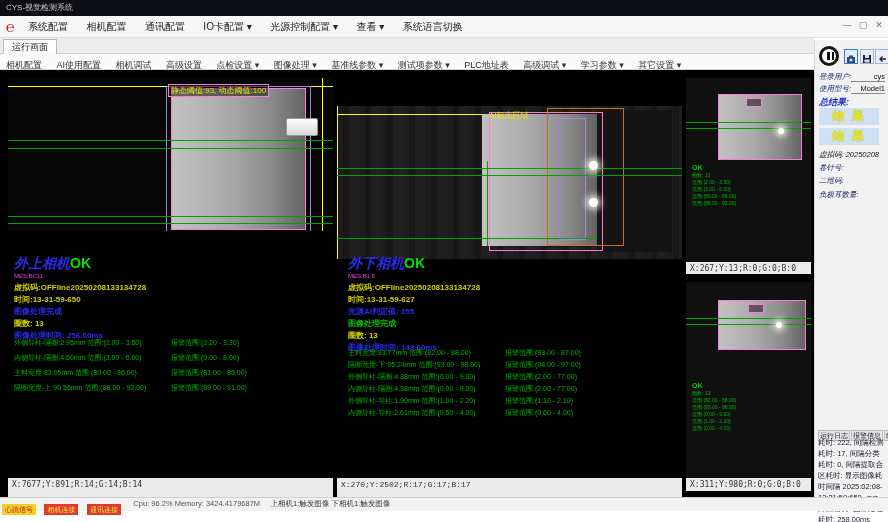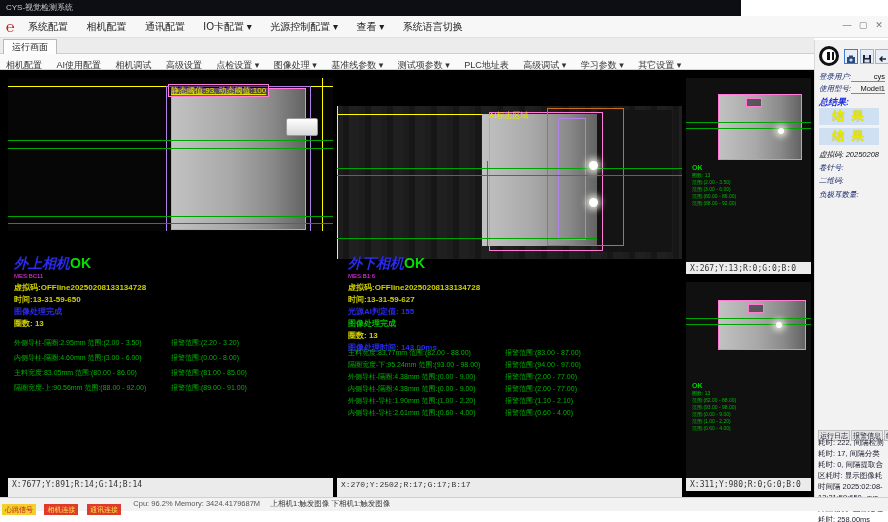--- a/index.html
+++ b/index.html
@@ -1,20 +1,20 @@
 <!DOCTYPE html>
 <html><head>
 <meta charset="utf-8">
 <style>
   html,body{margin:0;padding:0;}
   body{width:888px;height:522px;position:relative;overflow:hidden;background:#fff;
        font-family:"Liberation Sans","DejaVu Sans",sans-serif;-webkit-font-smoothing:antialiased;}
   .abs{position:absolute;}
   
-  .titlebar{left:0;top:0;width:741px;height:16px;background:#0d0d14;color:#c8c8c8;
+  .titlebar{left:0;top:0;width:888px;height:16px;background:#0d0d14;color:#c8c8c8;
             font-size:8px;line-height:16px;padding-left:6px;box-sizing:border-box;}
   .menubar{left:0;top:16px;width:888px;height:22px;background:#f7f7f7;border-bottom:1px solid #e0e0e0;box-sizing:border-box;}
   .logo{position:absolute;left:6px;top:3px;color:#c0201c;font-family:"Liberation Serif","DejaVu Serif",serif;
         font-style:italic;font-weight:bold;font-size:15px;}
   .menuitem{display:inline-block;font-size:10px;color:#222;margin-right:14px;line-height:22px;cursor:default;}
   .menuwrap{position:absolute;left:28px;top:0;white-space:nowrap;}
   .winctl{position:absolute;top:4px;font-size:9px;color:#777;width:14px;text-align:center;cursor:default;}
   .tabrow{left:0;top:38px;width:814px;height:16px;background:#ececec;border-bottom:1px solid #cfcfcf;box-sizing:border-box;}
   .tab{position:absolute;left:3px;top:1px;height:15px;background:#fdfdfd;border:1px solid #b9b9b9;border-bottom:none;
        font-size:9px;line-height:15px;padding:0 8px;color:#222;}
@@ -28,21 +28,21 @@
   .gline{position:absolute;height:1px;background:#00a400;}
   .gvline{position:absolute;width:1px;background:#00a400;}
   .coordbar{background:#ebebeb;color:#333;font-family:"DejaVu Sans Mono","Liberation Mono",monospace;
             font-size:8px;line-height:13px;padding-left:4px;box-sizing:border-box;}
   
   .part-gray{background:linear-gradient(to right,#c2c2c2 0%,#a8a8a8 45%,#8a8a8a 75%,#636363 100%);}
   .pinkbox{border:1px solid #ff7bd5;}
   .orangebox{border:1px solid #cc6a1e;}
   .violetbox{border:1px solid #b07fe8;}
   .ylabel{border:1px solid #ff7bd5;background:rgba(20,20,20,.55);color:#e6e600;font-size:8px;line-height:11px;
-          padding:0 2px;white-space:nowrap;text-decoration:underline;}
+          padding:0 2px;white-space:nowrap;}
   .ytext{color:#e6e600;font-size:8px;white-space:nowrap;}
   .connector{background:linear-gradient(to bottom,#ffffff,#d8d8d8);border:1px solid #999;border-radius:2px;}
   .led{background:#fff;border-radius:50%;box-shadow:0 0 6px 3px rgba(255,255,240,.8);}
   .tex{background:repeating-linear-gradient(90deg,#1d1d1d 0 6px,#171717 6px 12px,#202020 12px 22px);margin-top:28px;}
   
   .camname{color:#2a2af0;font-size:14px;font-weight:bold;font-style:italic;}
   .camok{color:#00e000;font-size:14px;font-weight:bold;font-style:normal;}
   .mes{color:#ff33ff;font-size:6px;line-height:6px;}
   .yl{color:#cfcf00;font-size:8px;font-weight:bold;line-height:12px;white-space:nowrap;}
   .bl{color:#2a2af0;font-size:8px;font-weight:bold;line-height:12px;white-space:nowrap;}
@@ -131,20 +131,21 @@
   <div class="abs ylabel" style="left:160px;top:6px;">静态阈值:93, 动态阈值:100</div>
 </div>
 
 <div class="abs" style="left:14px;top:254px;width:330px;">
   <div><span class="camname">外上相机</span><span class="camok">OK</span></div>
   <div class="mes">MES:BC11</div>
   <div class="yl" style="margin-top:3px">虚拟码:OFFline20250208133134728</div>
   <div class="yl">时间:13-31-59-650</div>
   <div class="bl">图像处理完成</div>
   <div class="yl">圈数: 13</div>
+  <div class="bl">图像处理时间: 256.00ms</div>
 </div>
 <div class="mrow" style="left:14px;top:338px;">
     <span class="c1">外侧导柱-隔圈:2.95mm 范围:(2.00 - 3.50)</span>
     <span class="c2">报警范围:(2.20 - 3.20)</span>
   </div>
 <div class="mrow" style="left:14px;top:353px;">
     <span class="c1">内侧导柱-隔圈:4.60mm 范围:(3.00 - 6.00)</span>
     <span class="c2">报警范围:(0.00 - 8.00)</span>
   </div>
 <div class="mrow" style="left:14px;top:368px;">

